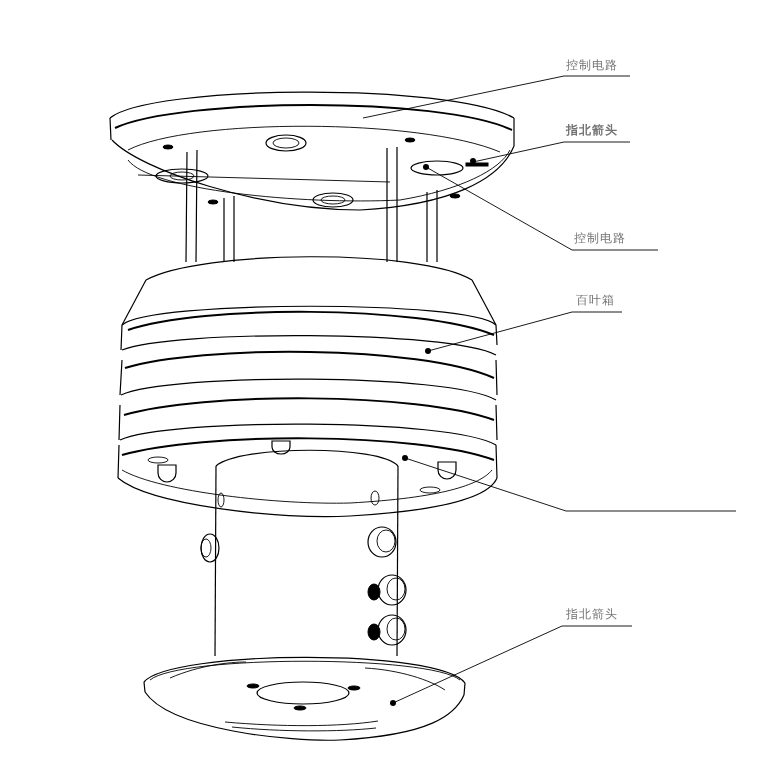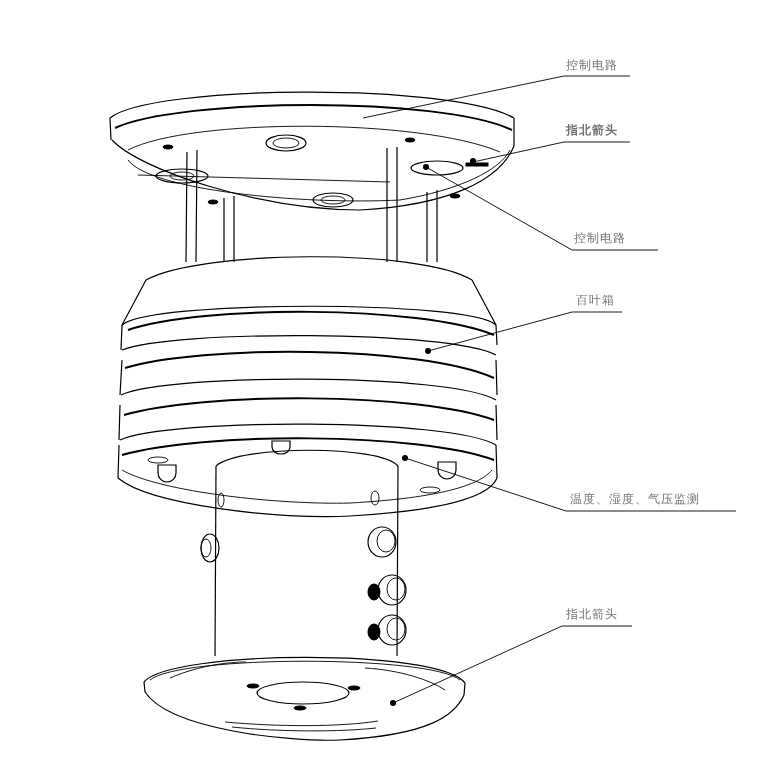--- a/index.html
+++ b/index.html
@@ -122,15 +122,14 @@
     <polyline class="thin" points="428,351 572,312 622,312"></polyline>
     <polyline class="thin" points="405,458 566,511 736,511"></polyline>
     <polyline class="thin" points="393,703 562,626 632,626"></polyline>
   </g>
 </svg>
 
 <div class="label" style="left:566px;top:56px;">控制电路</div>
 <div class="label" style="left:566px;top:121px;font-weight:bold;">指北箭头</div>
 <div class="label" style="left:574px;top:229px;">控制电路</div>
 <div class="label" style="left:576px;top:291px;text-align:center;">百叶箱</div>
-<div class="label" style="left:570px;top:490px;">温度、湿度、气压监测</div>
 <div class="label" style="left:566px;top:605px;">指北箭头</div>
 </div>
 
 </body></html>

